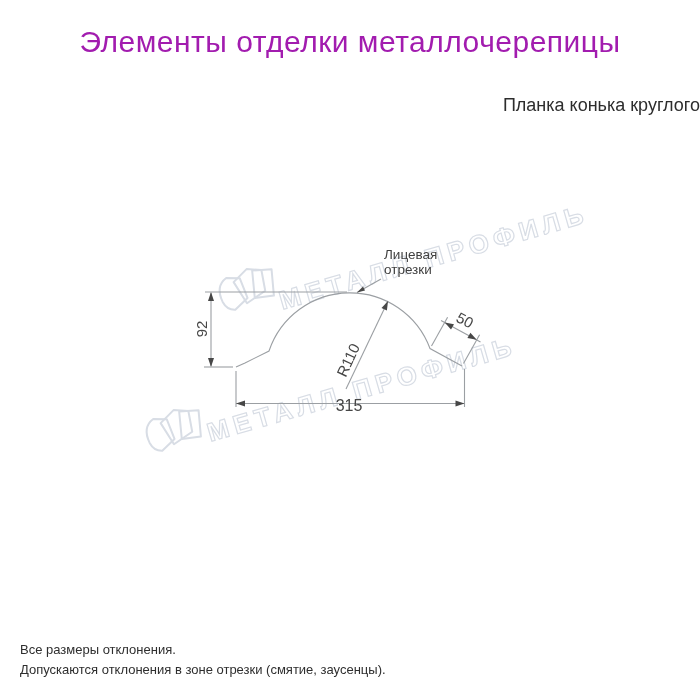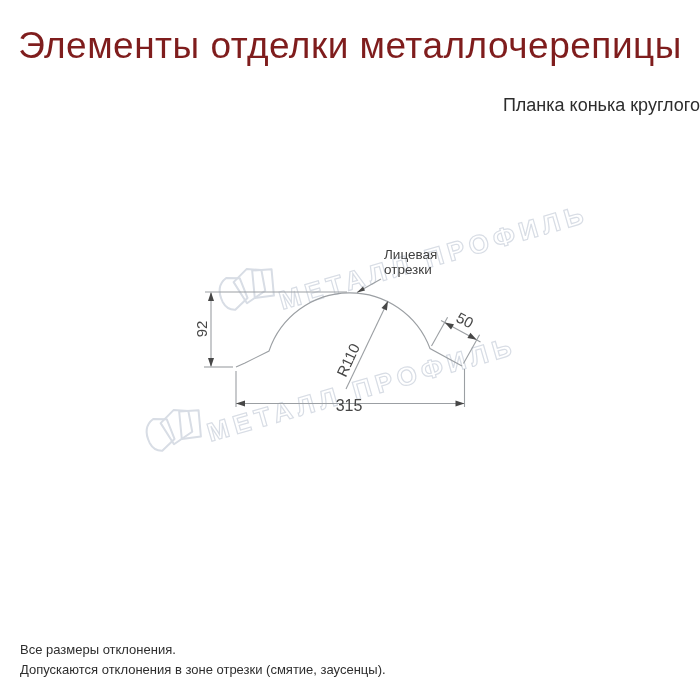--- a/index.html
+++ b/index.html
@@ -3,21 +3,21 @@
 <meta charset="utf-8">
 <style>
   html,body{margin:0;padding:0;}
   body{
     width:700px;height:700px;position:relative;background:#ffffff;
     font-family:"Liberation Sans", sans-serif;overflow:hidden;
   }
   
   .title{
     position:absolute;top:25px;left:0;width:700px;text-align:center;
-    font-size:37px;font-weight:400;color:#7f1d1d;letter-spacing:0.5px;
+    font-size:30px;font-weight:400;color:#a21caf;letter-spacing:0.5px;
   }
   .subtitle{
     position:absolute;top:95px;left:0;width:700px;text-align:right;
     font-size:18px;font-weight:400;color:#2d2d2d;line-height:21px;
   }
   
   .footer{
     position:absolute;left:20px;top:640px;font-size:13px;color:#2e2e2e;line-height:20px;
   }
   

